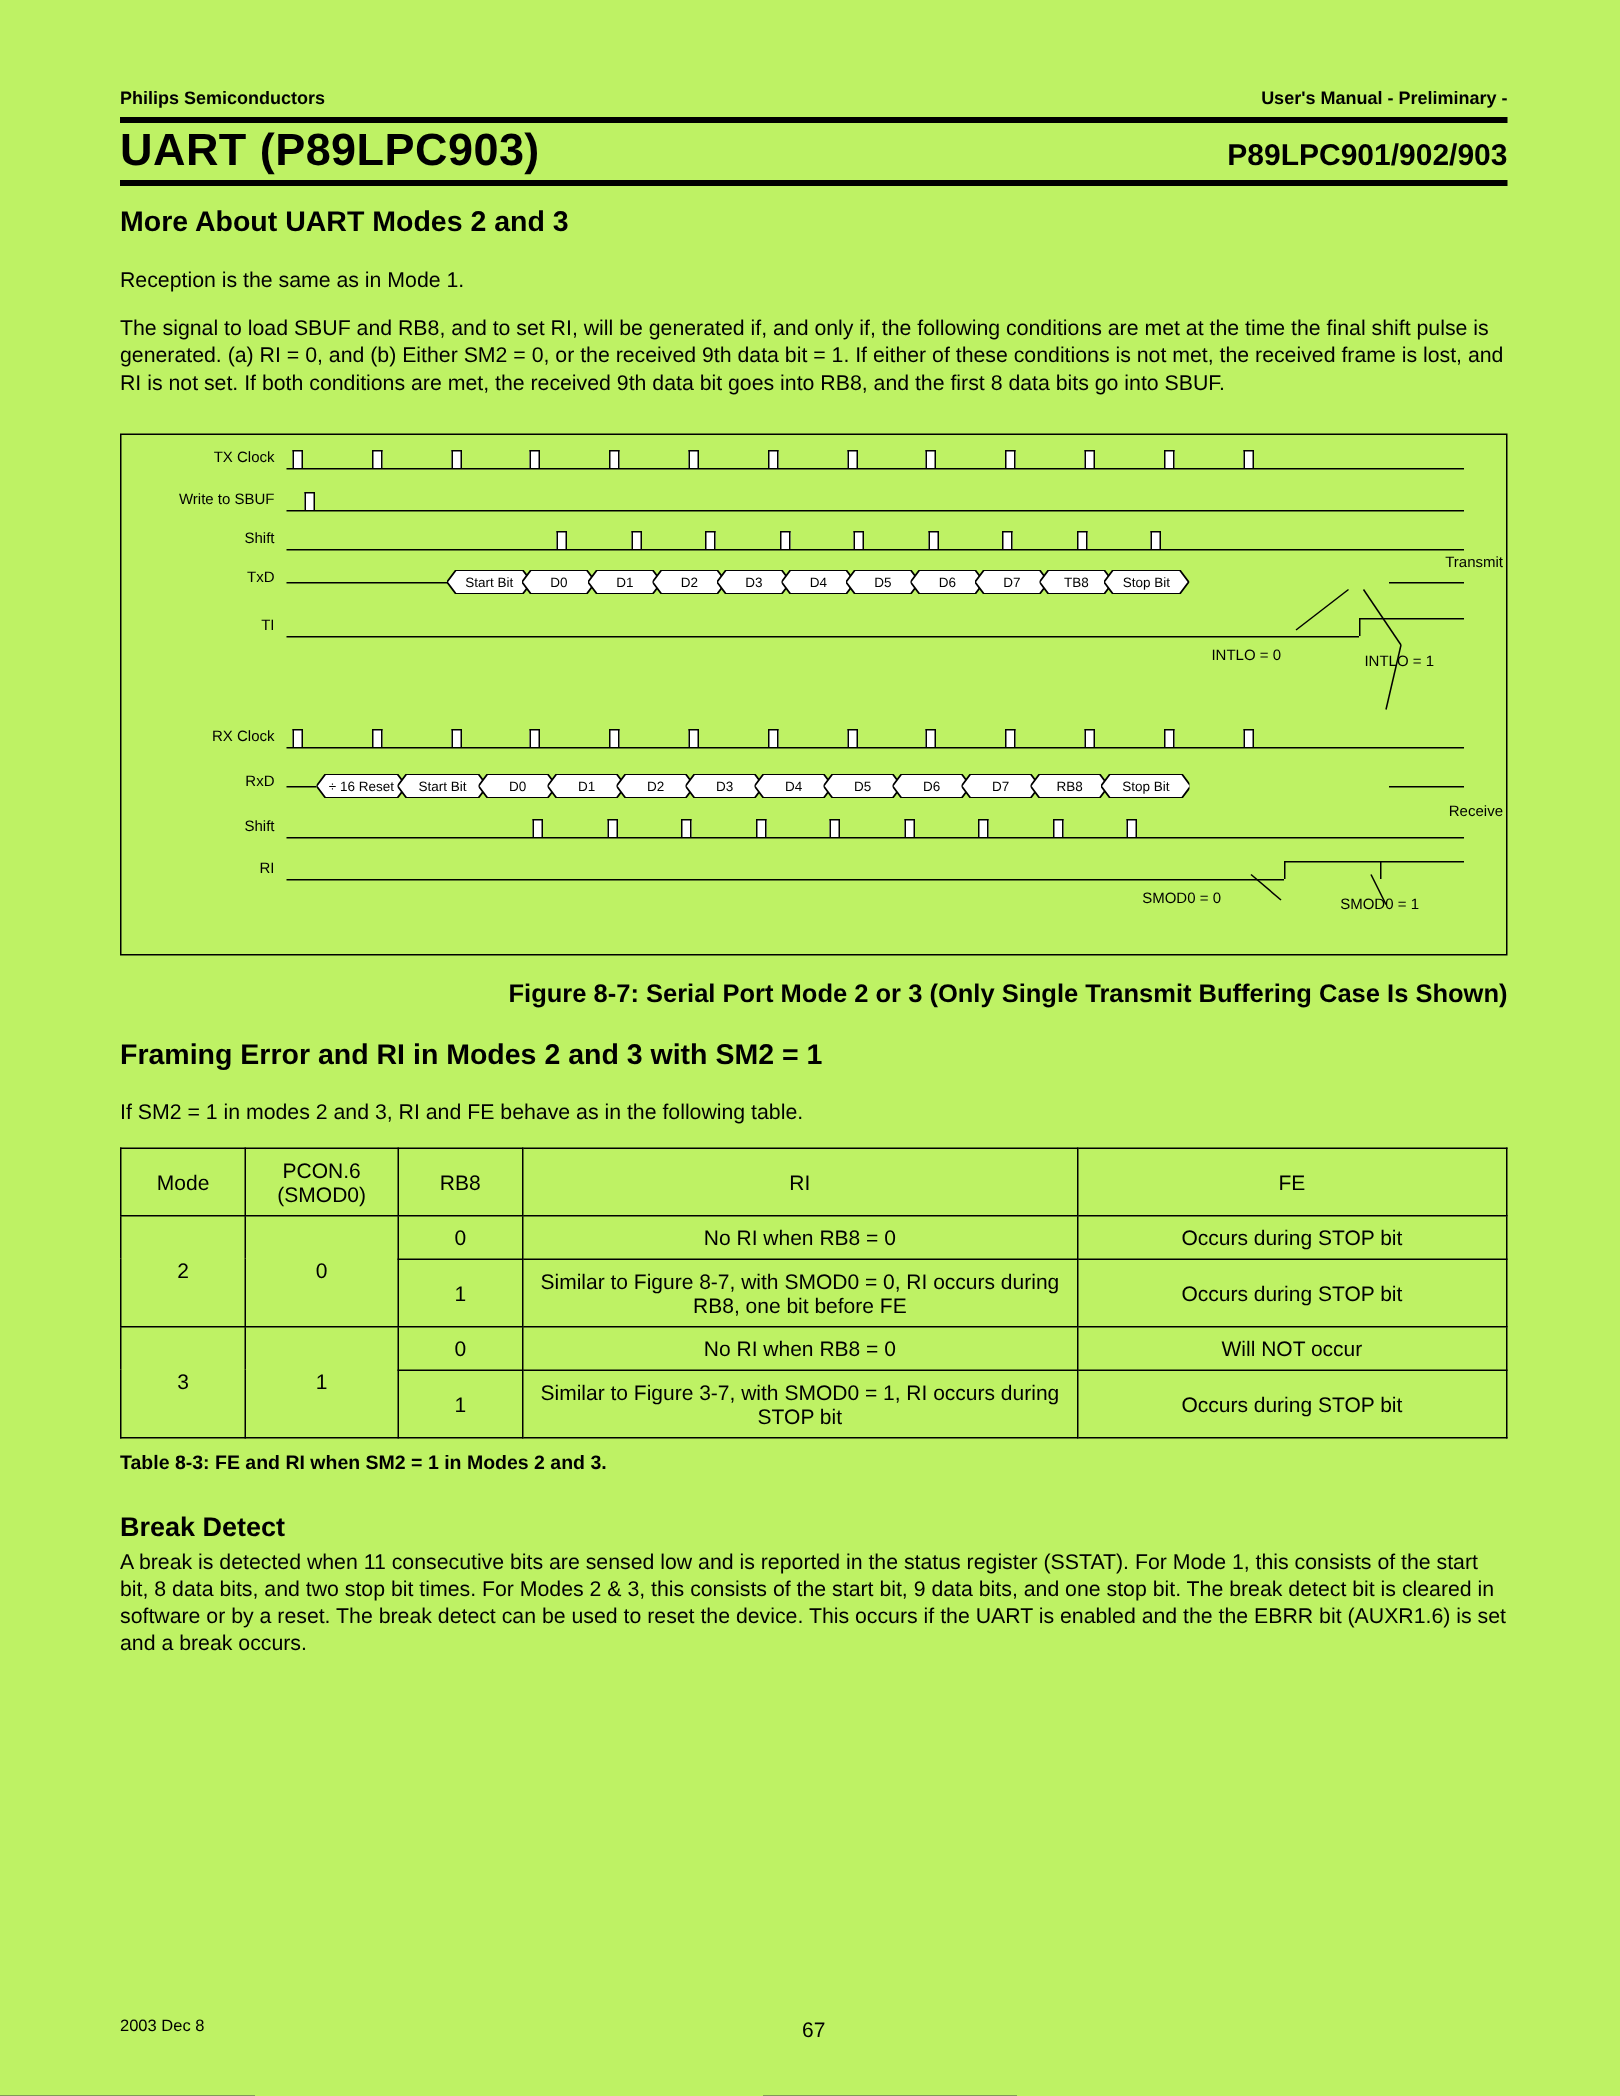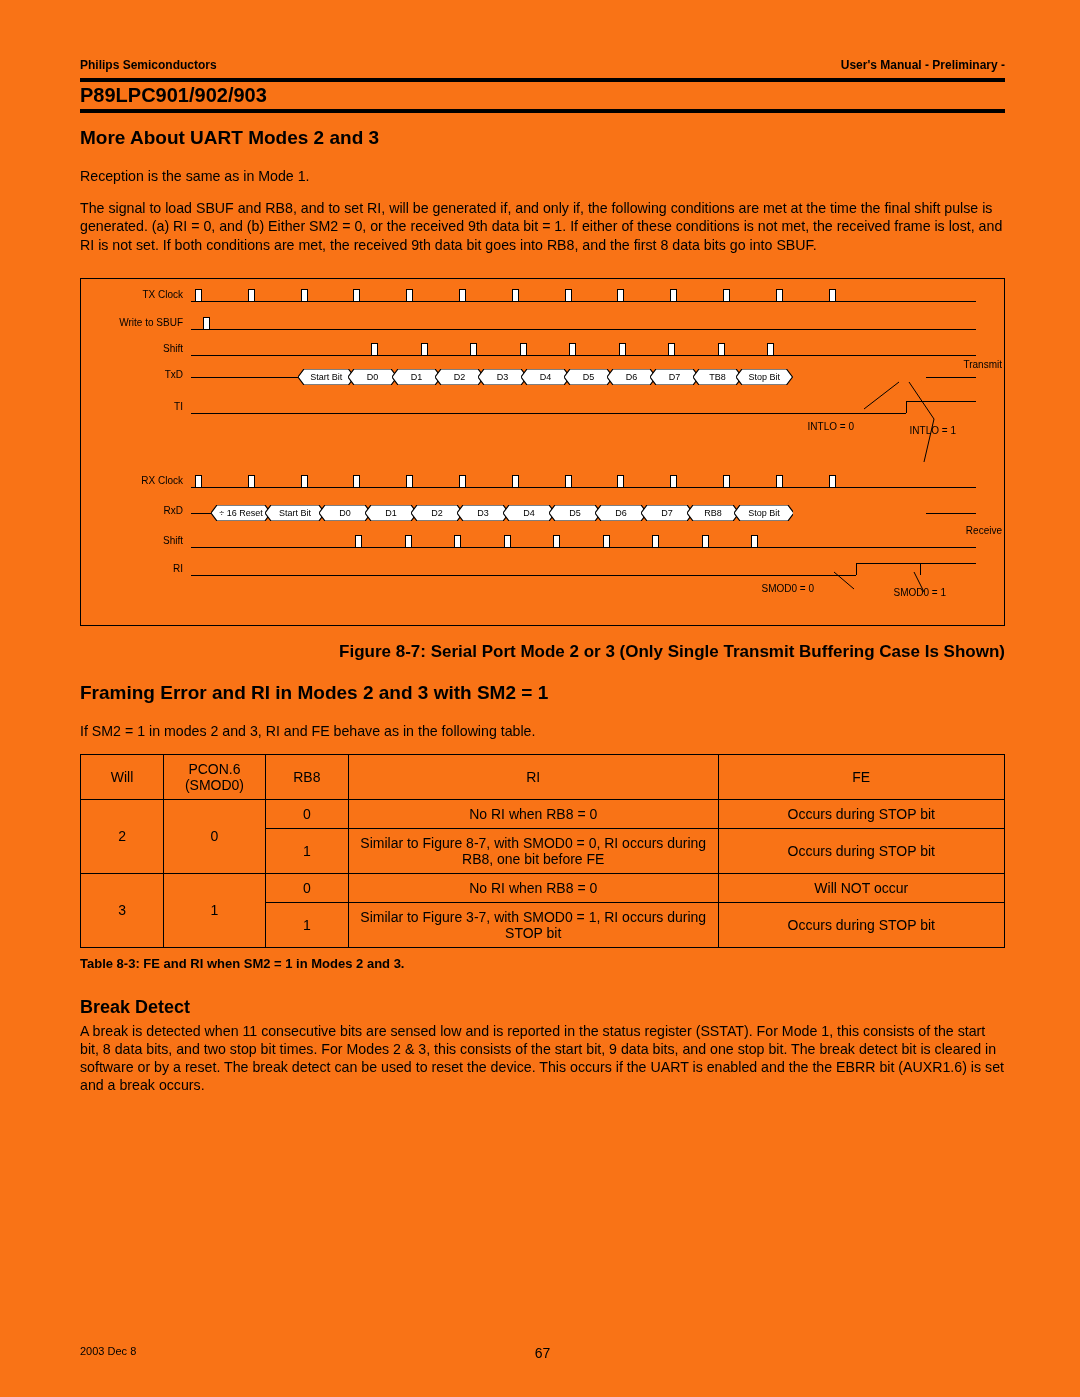--- a/index.html
+++ b/index.html
@@ -1,21 +1,21 @@
 <!DOCTYPE html>
 <html><head>
 <meta charset="utf-8">
 <style>
   * { box-sizing: border-box; margin: 0; padding: 0; }
   html, body { background: #525252; }
   .page {
     width: 1080px;
     height: 1397px;
     margin: 0 auto;
-    background: #f97316;
+    background: #bef264;
     position: relative;
     font-family: Arial, Helvetica, sans-serif;
     color: #000;
     padding: 58px 75px 40px 80px;
   }
   .running-head {
     display: flex;
     justify-content: space-between;
     font-size: 12px;
     font-weight: bold;
@@ -161,20 +161,21 @@
 <body>
 
 <div class="page">
 
   <div class="running-head">
     <span>Philips Semiconductors</span>
     <span>User's Manual - Preliminary -</span>
   </div>
 
   <div class="title-band">
+    <span class="big">UART (P89LPC903)</span>
     <span class="right">P89LPC901/902/903</span>
   </div>
 
   <div class="h2">More About UART Modes 2 and 3</div>
   <p class="para">Reception is the same as in Mode 1.</p>
   <p class="para">The signal to load SBUF and RB8, and to set RI, will be generated if, and only if, the following conditions are met at the time the final shift pulse is generated. (a) RI = 0, and (b) Either SM2 = 0, or the received 9th data bit = 1. If either of these conditions is not met, the received frame is lost, and RI is not set. If both conditions are met, the received 9th data bit goes into RB8, and the first 8 data bits go into SBUF.</p>
 
   <div class="fig-wrap">
 
     <div class="sig-row" style="top:6px;">
@@ -450,21 +451,21 @@
   <table class="tbl">
     <colgroup>
       <col style="width:9%">
         <col style="width:11%">
         <col style="width:9%">
         <col style="width:40%">
         <col style="width:31%">
     </colgroup>
     <thead>
       <tr>
-        <th>Will</th>
+        <th>Mode</th>
         <th>PCON.6 (SMOD0)</th>
         <th>RB8</th>
         <th>RI</th>
         <th>FE</th>
       </tr>
     </thead>
     <tbody>
       <tr>
         <td rowspan="2">2</td>
         <td rowspan="2">0</td>

